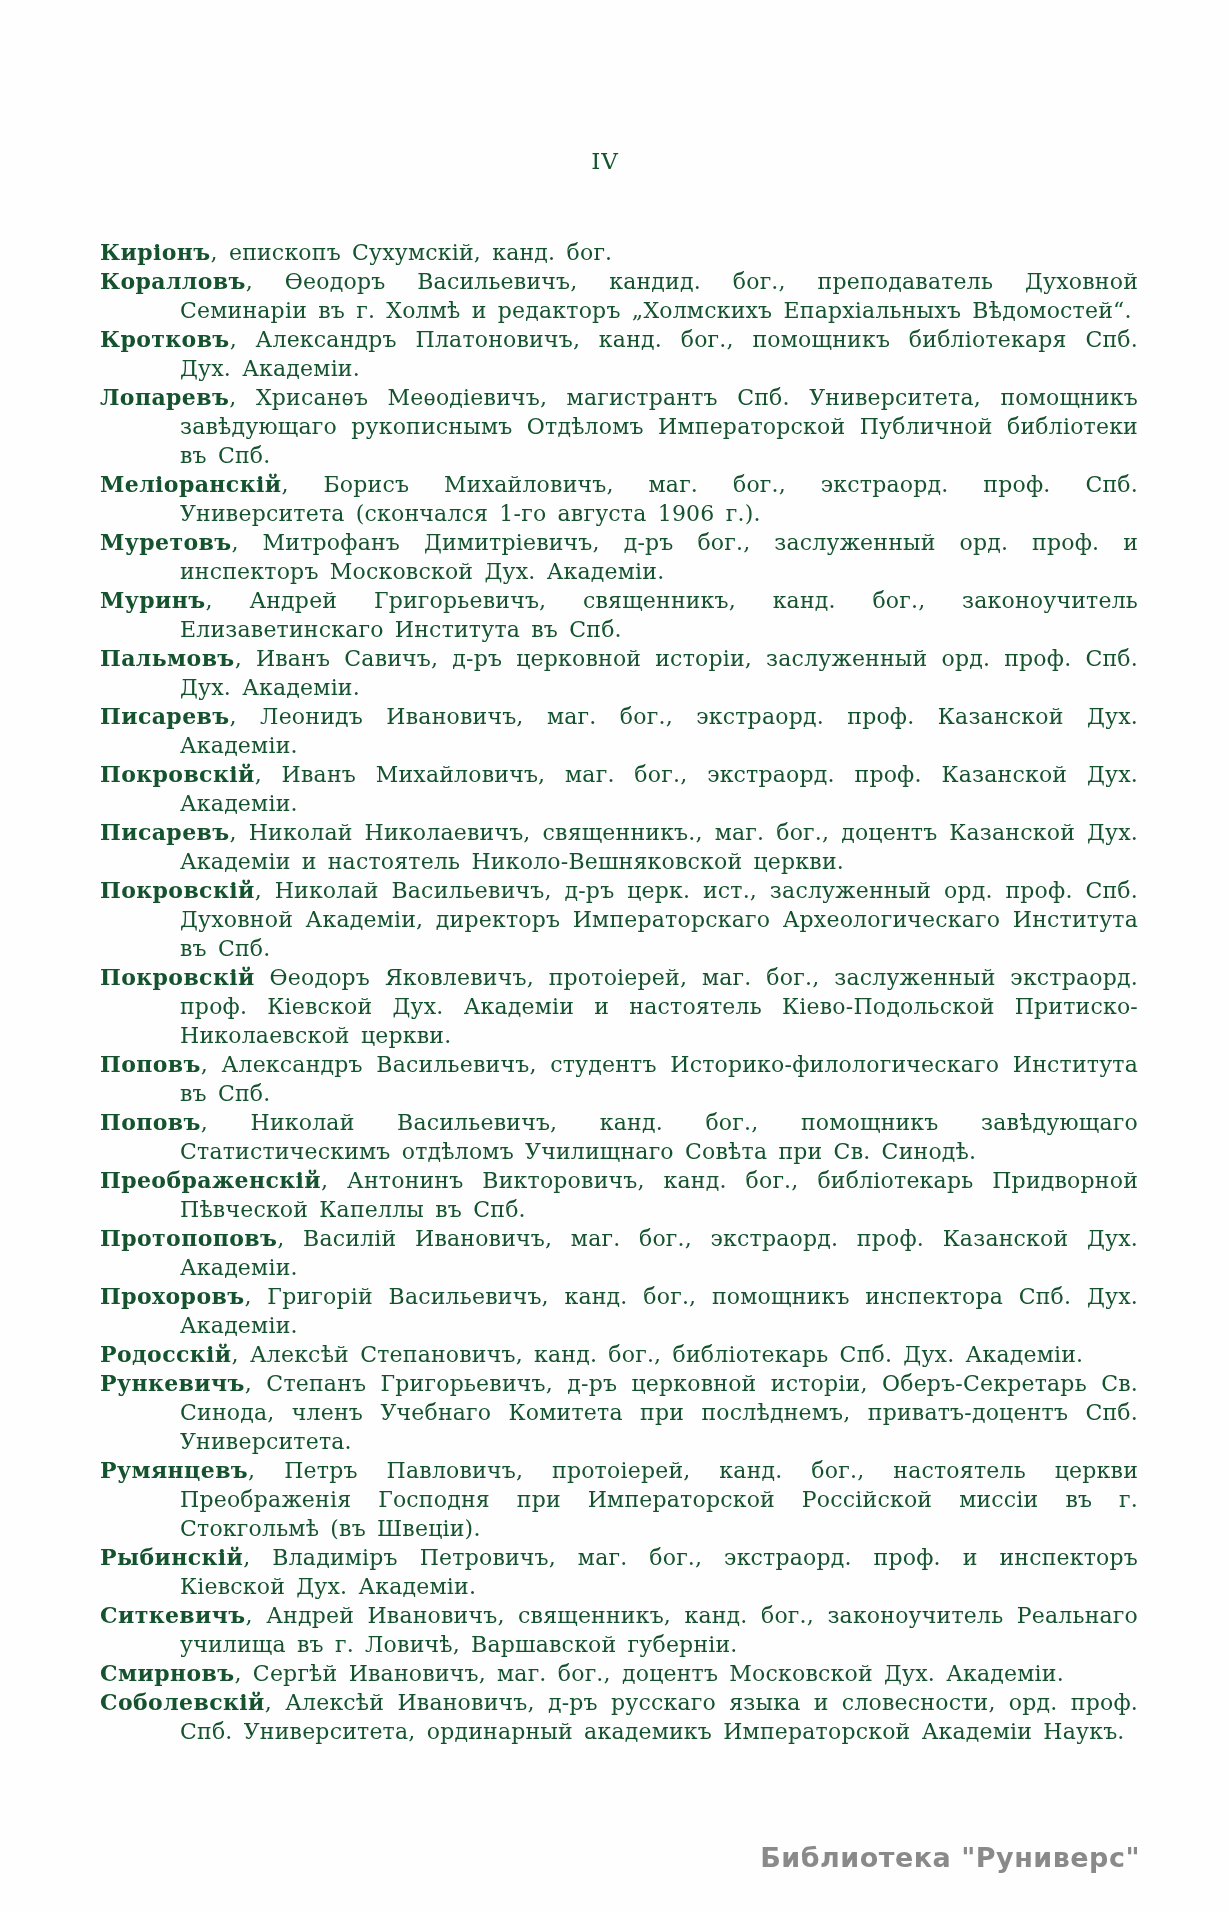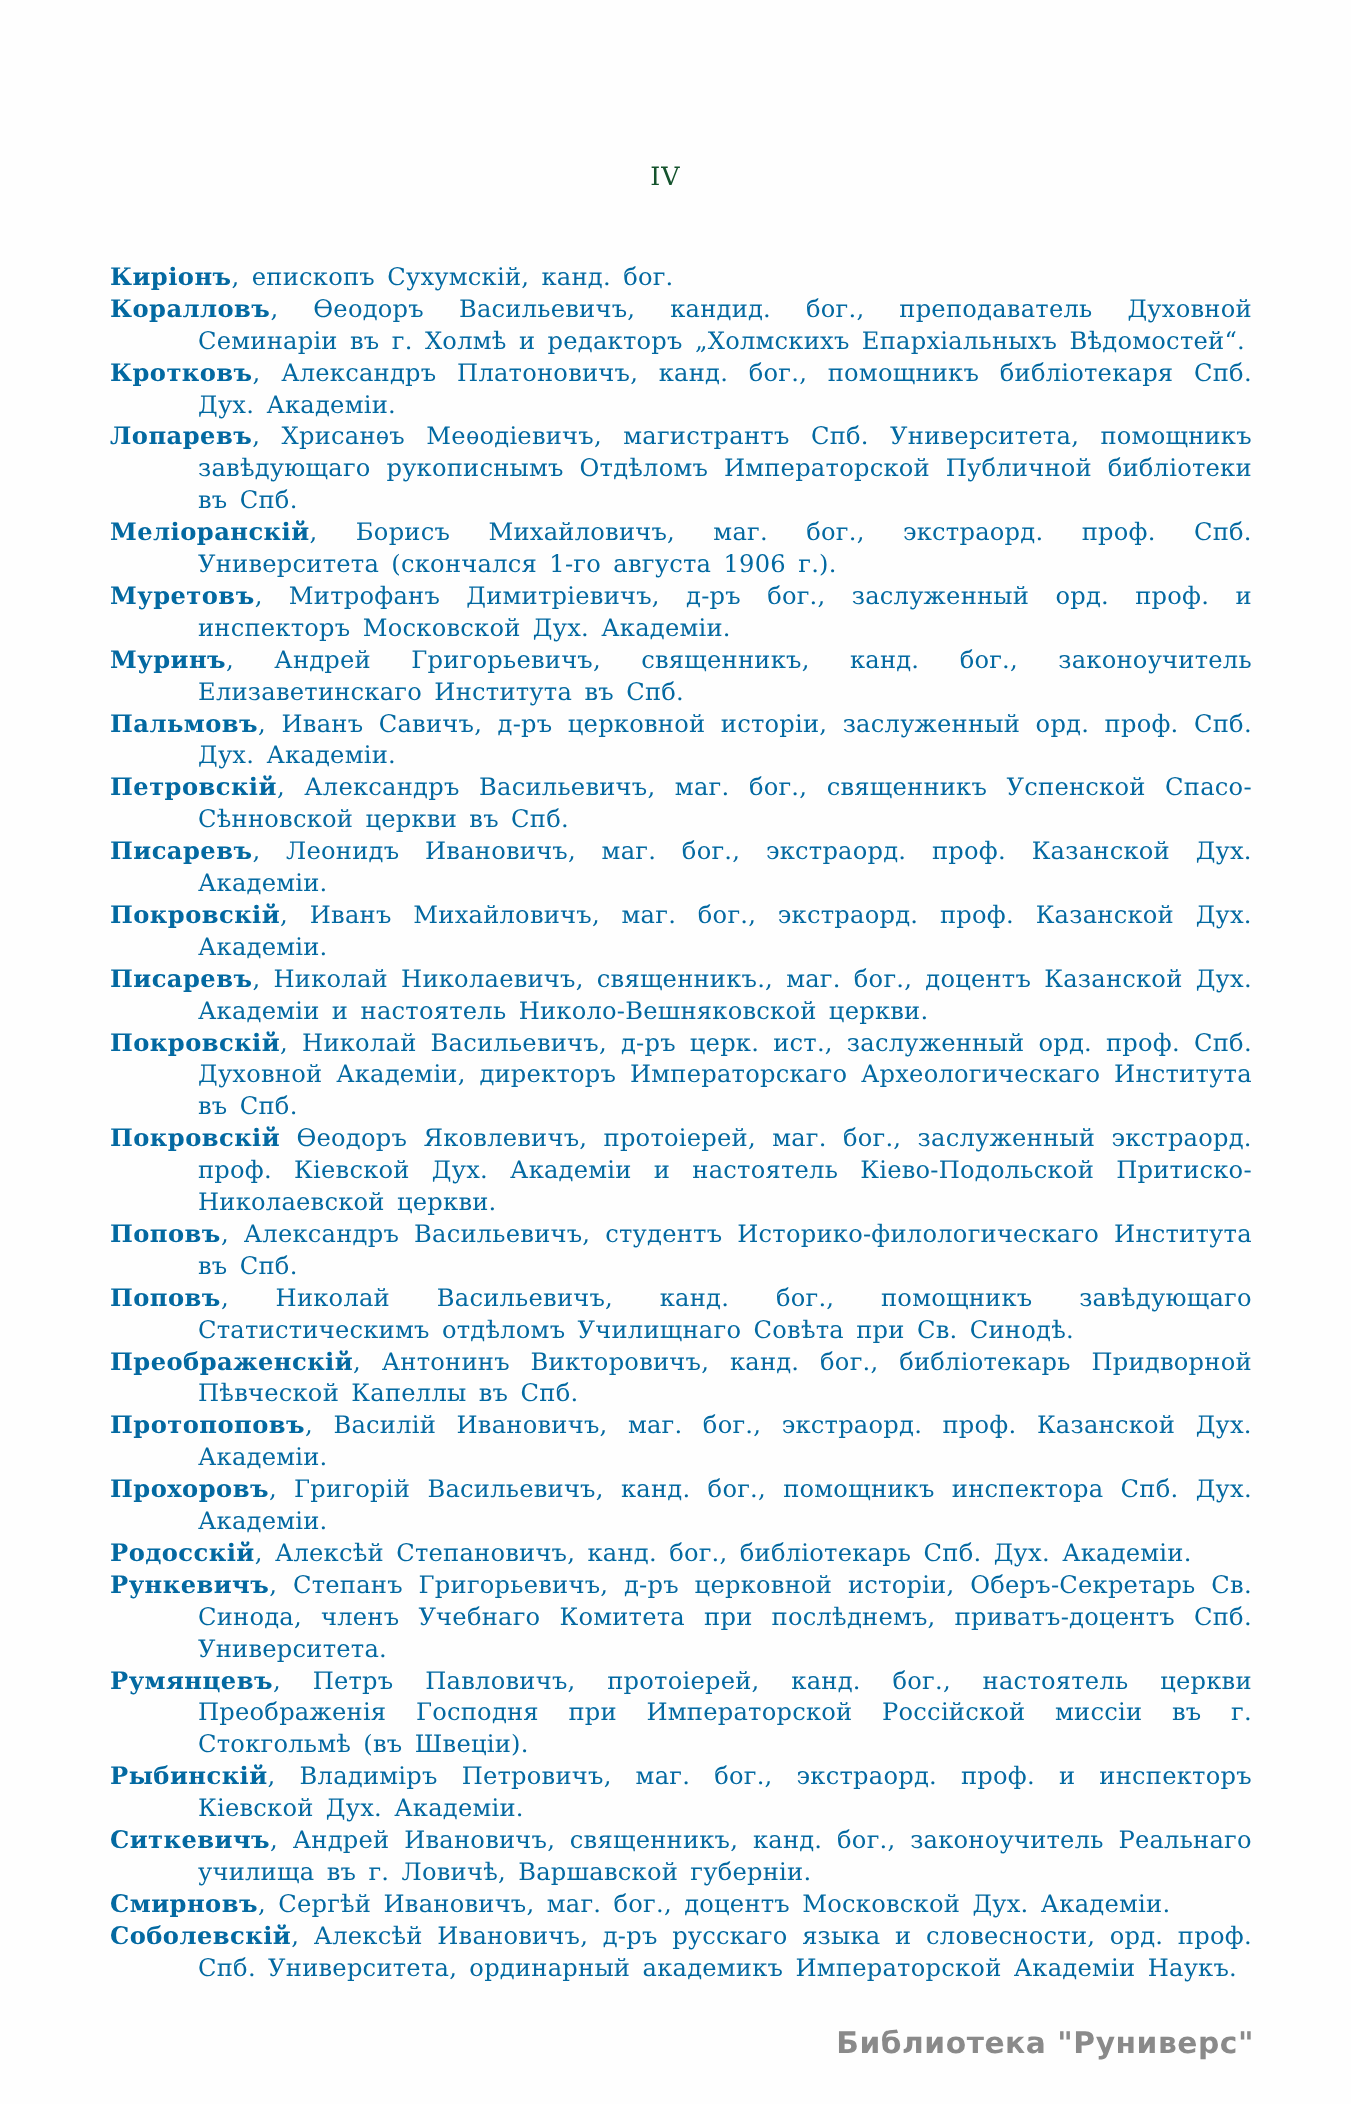--- a/index.html
+++ b/index.html
@@ -30,21 +30,21 @@
   }
   .entry {
     margin: 0;
     font-size: 22px;
     line-height: 29px;
     text-align: justify;
     padding-left: 80px;
     text-indent: -80px;
     letter-spacing: 0.2px;
     word-spacing: 4px;
-    color: #0369a1;
+    color: #14532d;
   }
   .entry b {
     font-weight: bold;
     letter-spacing: 0.4px;
   }
   .watermark {
     position: absolute;
     top: 1842px;
     right: 88px;
     font-family: "DejaVu Sans", "Liberation Sans", sans-serif;
@@ -62,21 +62,20 @@
 
   <div class="entries" id="entries-list">
       <p class="entry"><b>Киріонъ</b><span>, епископъ Сухумскій, канд. бог.</span></p>
       <p class="entry"><b>Коралловъ</b><span>, Ѳеодоръ Васильевичъ, кандид. бог., преподаватель Духовной Семинаріи въ г. Холмѣ и редакторъ „Холмскихъ Епархіальныхъ Вѣдомостей“.</span></p>
       <p class="entry"><b>Кротковъ</b><span>, Александръ Платоновичъ, канд. бог., помощникъ библіотекаря Спб. Дух. Академіи.</span></p>
       <p class="entry"><b>Лопаревъ</b><span>, Хрисанѳъ Меѳодіевичъ, магистрантъ Спб. Университета, помощникъ завѣдующаго рукописнымъ Отдѣломъ Императорской Публичной библіотеки въ Спб.</span></p>
       <p class="entry"><b>Меліоранскій</b><span>, Борисъ Михайловичъ, маг. бог., экстраорд. проф. Спб. Университета (скончался 1-го августа 1906 г.).</span></p>
       <p class="entry"><b>Муретовъ</b><span>, Митрофанъ Димитріевичъ, д-ръ бог., заслуженный орд. проф. и инспекторъ Московской Дух. Академіи.</span></p>
       <p class="entry"><b>Муринъ</b><span>, Андрей Григорьевичъ, священникъ, канд. бог., законоучитель Елизаветинскаго Института въ Спб.</span></p>
       <p class="entry"><b>Пальмовъ</b><span>, Иванъ Савичъ, д-ръ церковной исторіи, заслуженный орд. проф. Спб. Дух. Академіи.</span></p>
-      <p class="entry"><b>Петровскій</b><span>, Александръ Васильевичъ, маг. бог., священникъ Успенской Спасо-Сѣнновской церкви въ Спб.</span></p>
       <p class="entry"><b>Писаревъ</b><span>, Леонидъ Ивановичъ, маг. бог., экстраорд. проф. Казанской Дух. Академіи.</span></p>
       <p class="entry"><b>Покровскій</b><span>, Иванъ Михайловичъ, маг. бог., экстраорд. проф. Казанской Дух. Академіи.</span></p>
       <p class="entry"><b>Писаревъ</b><span>, Николай Николаевичъ, священникъ., маг. бог., доцентъ Казанской Дух. Академіи и настоятель Николо-Вешняковской церкви.</span></p>
       <p class="entry"><b>Покровскій</b><span>, Николай Васильевичъ, д-ръ церк. ист., заслуженный орд. проф. Спб. Духовной Академіи, директоръ Императорскаго Археологическаго Института въ Спб.</span></p>
       <p class="entry"><b>Покровскій</b><span> Ѳеодоръ Яковлевичъ, протоіерей, маг. бог., заслуженный экстраорд. проф. Кіевской Дух. Академіи и настоятель Кіево-Подольской Притиско-Николаевской церкви.</span></p>
       <p class="entry"><b>Поповъ</b><span>, Александръ Васильевичъ, студентъ Историко-филологическаго Института въ Спб.</span></p>
       <p class="entry"><b>Поповъ</b><span>, Николай Васильевичъ, канд. бог., помощникъ завѣдующаго Статистическимъ отдѣломъ Училищнаго Совѣта при Св. Синодѣ.</span></p>
       <p class="entry"><b>Преображенскій</b><span>, Антонинъ Викторовичъ, канд. бог., библіотекарь Придворной Пѣвческой Капеллы въ Спб.</span></p>
       <p class="entry"><b>Протопоповъ</b><span>, Василій Ивановичъ, маг. бог., экстраорд. проф. Казанской Дух. Академіи.</span></p>
       <p class="entry"><b>Прохоровъ</b><span>, Григорій Васильевичъ, канд. бог., помощникъ инспектора Спб. Дух. Академіи.</span></p>

